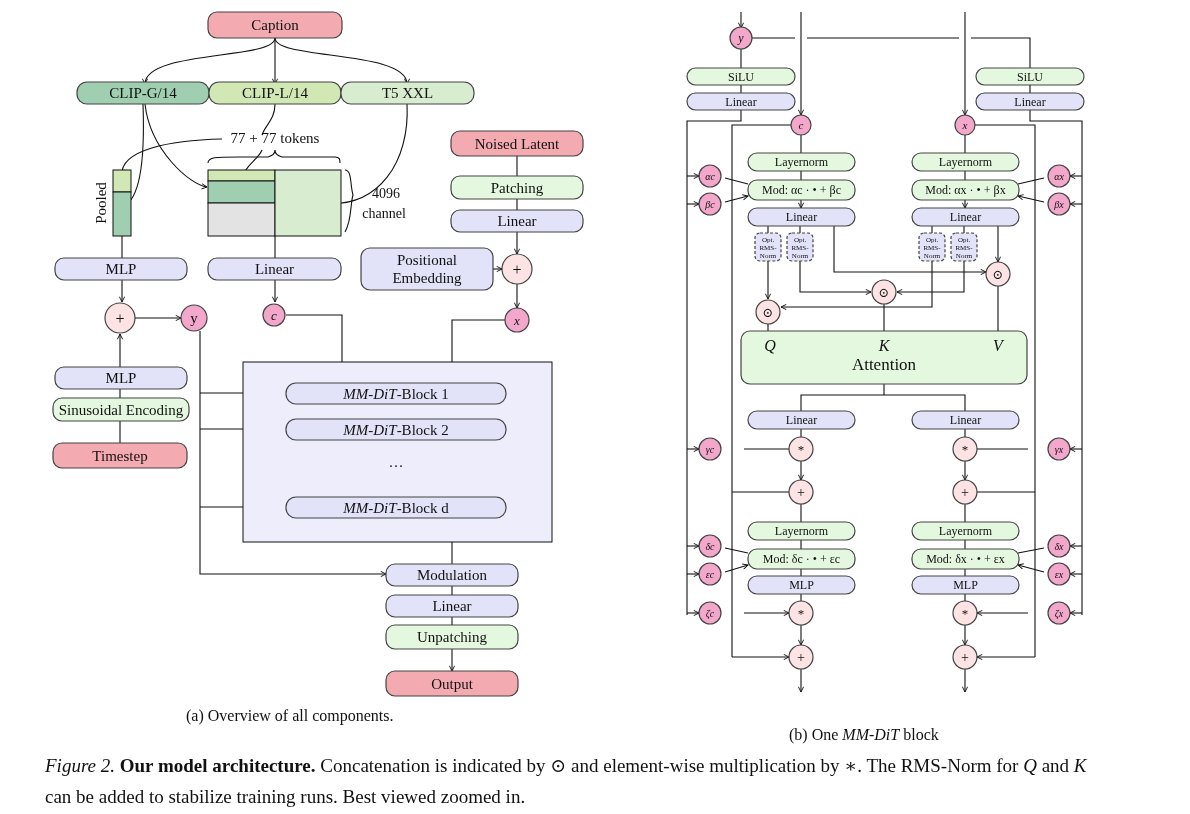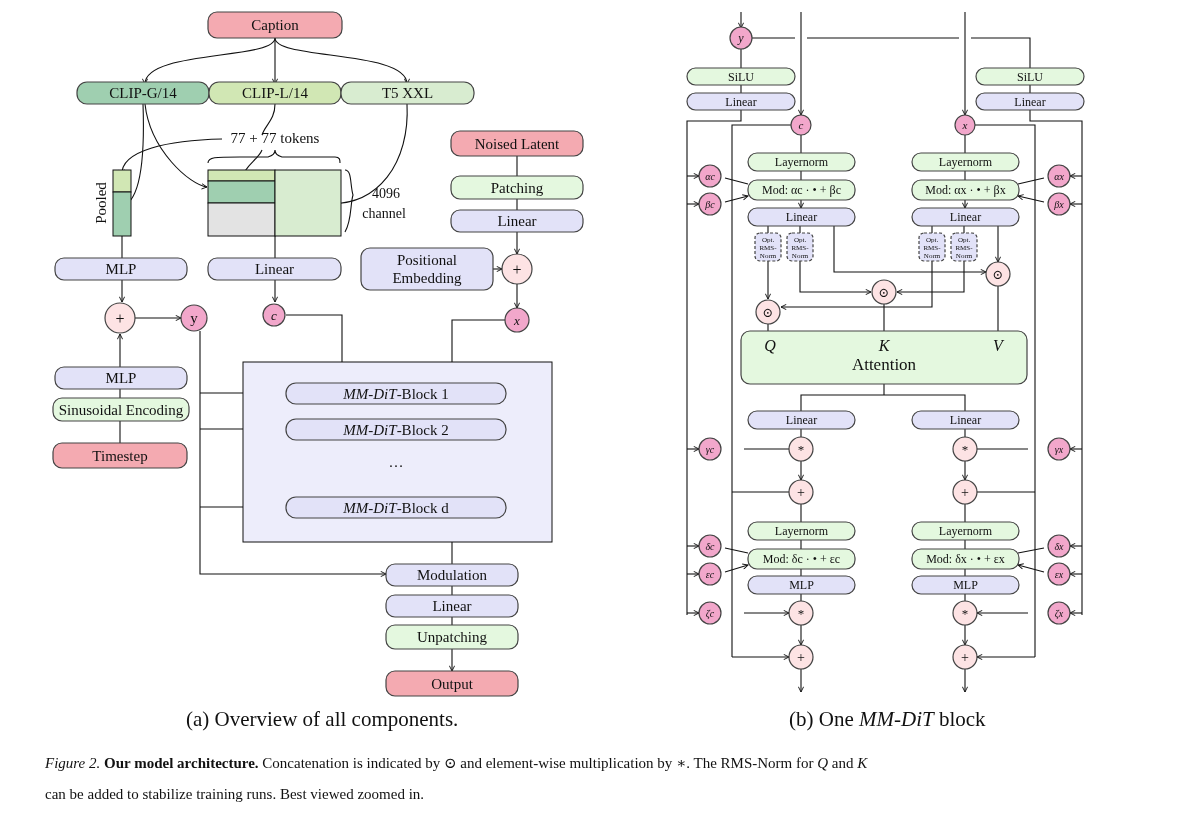--- a/index.html
+++ b/index.html
@@ -2,23 +2,23 @@
 <html><head>
 <meta charset="utf-8">
 <style>
   html, body { margin: 0; padding: 0; background: #ffffff; }
   body { width: 1190px; height: 814px; position: relative; overflow: hidden;
          font-family: "Liberation Serif", "DejaVu Serif", serif; color: #111; }
   #fig { position: absolute; left: 0; top: 0; }
   .box { stroke: #444; stroke-width: 1.2; }
   .wire { stroke: #111; stroke-width: 1.1; fill: none; }
   .lbl { font-family: "Liberation Serif", "DejaVu Serif", serif; fill: #111; }
-  .caption-line { position: absolute; left: 45px; font-size: 15px; white-space: nowrap;
+  .caption-line { position: absolute; left: 45px; font-size: 19px; white-space: nowrap;
                   font-family: "Liberation Serif", "DejaVu Serif", serif; }
-  .sub { position: absolute; font-size: 21px; font-family: "Liberation Serif", "DejaVu Serif", serif; }
+  .sub { position: absolute; font-size: 16px; font-family: "Liberation Serif", "DejaVu Serif", serif; }
   .it { font-style: italic; }
   .b { font-weight: bold; }
 </style>
 </head>
 <body>
 
 <svg id="fig" width="1190" height="740" viewBox="0 0 1190 740">
   <defs>
     <marker id="ar" viewBox="0 0 10 10" refX="9" refY="5" markerWidth="6" markerHeight="6" orient="auto-start-reverse">
       <path d="M1,1 L9,5 L1,9" fill="none" stroke="#111" stroke-width="1.4"></path>
@@ -442,16 +442,16 @@
         <text x="1059" y="577.5" text-anchor="middle" font-size="10" class="lbl" font-style="italic">εx</text>
       </g>
       <g>
         <circle cx="1059" cy="613" r="11" fill="#f2a7cb" class="box"></circle>
         <text x="1059" y="616.5" text-anchor="middle" font-size="10" class="lbl" font-style="italic">ζx</text>
       </g>
     </g>
 </svg>
 
 <div class="sub" style="left:186px; top:707px;">(a) Overview of all components.</div>
-<div class="sub" style="left:789px; top:707px;"><span>(b) One </span><span class="it">MM-DiT</span><span> block</span></div>
+<div class="sub" style="left:789px; top:726px;"><span>(b) One </span><span class="it">MM-DiT</span><span> block</span></div>
 
 <div class="caption-line" style="top:754px;"><span class="it">Figure 2.</span> <span class="b">Our model architecture.</span><span> Concatenation is indicated by ⊙ and element-wise multiplication by ∗. The RMS-Norm for </span><span class="it">Q</span><span> and </span><span class="it">K</span></div>
 <div class="caption-line" style="top:786px;">can be added to stabilize training runs. Best viewed zoomed in.</div>
 
 </body></html>

